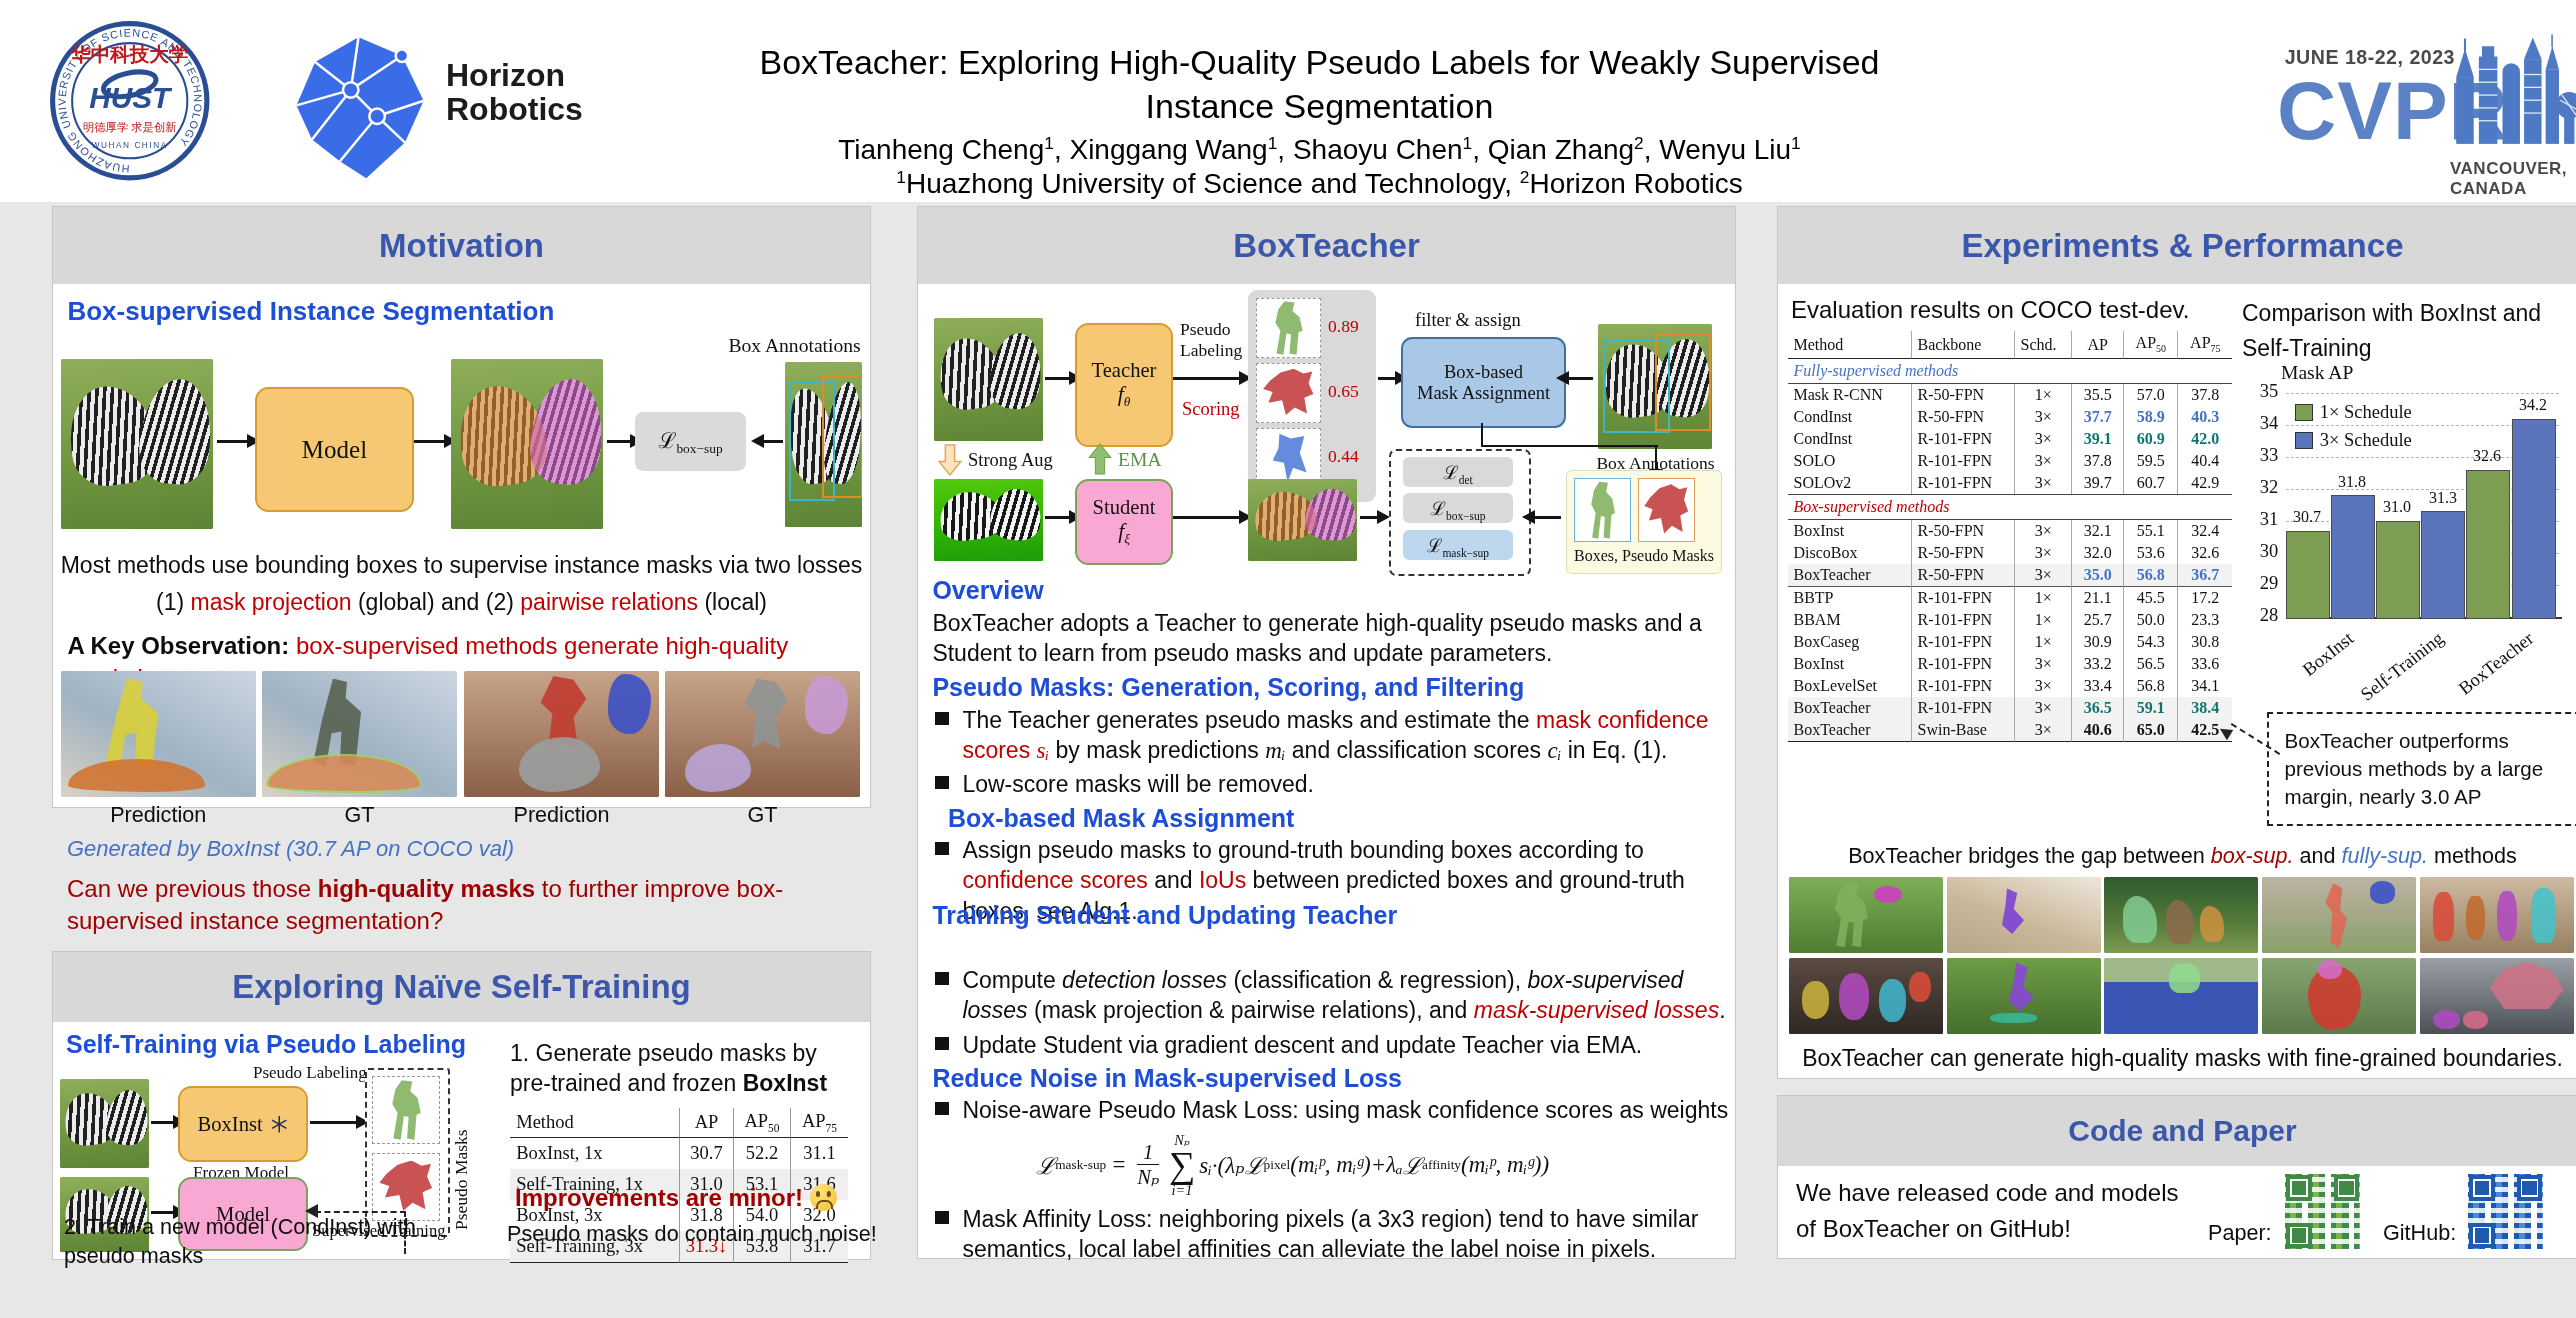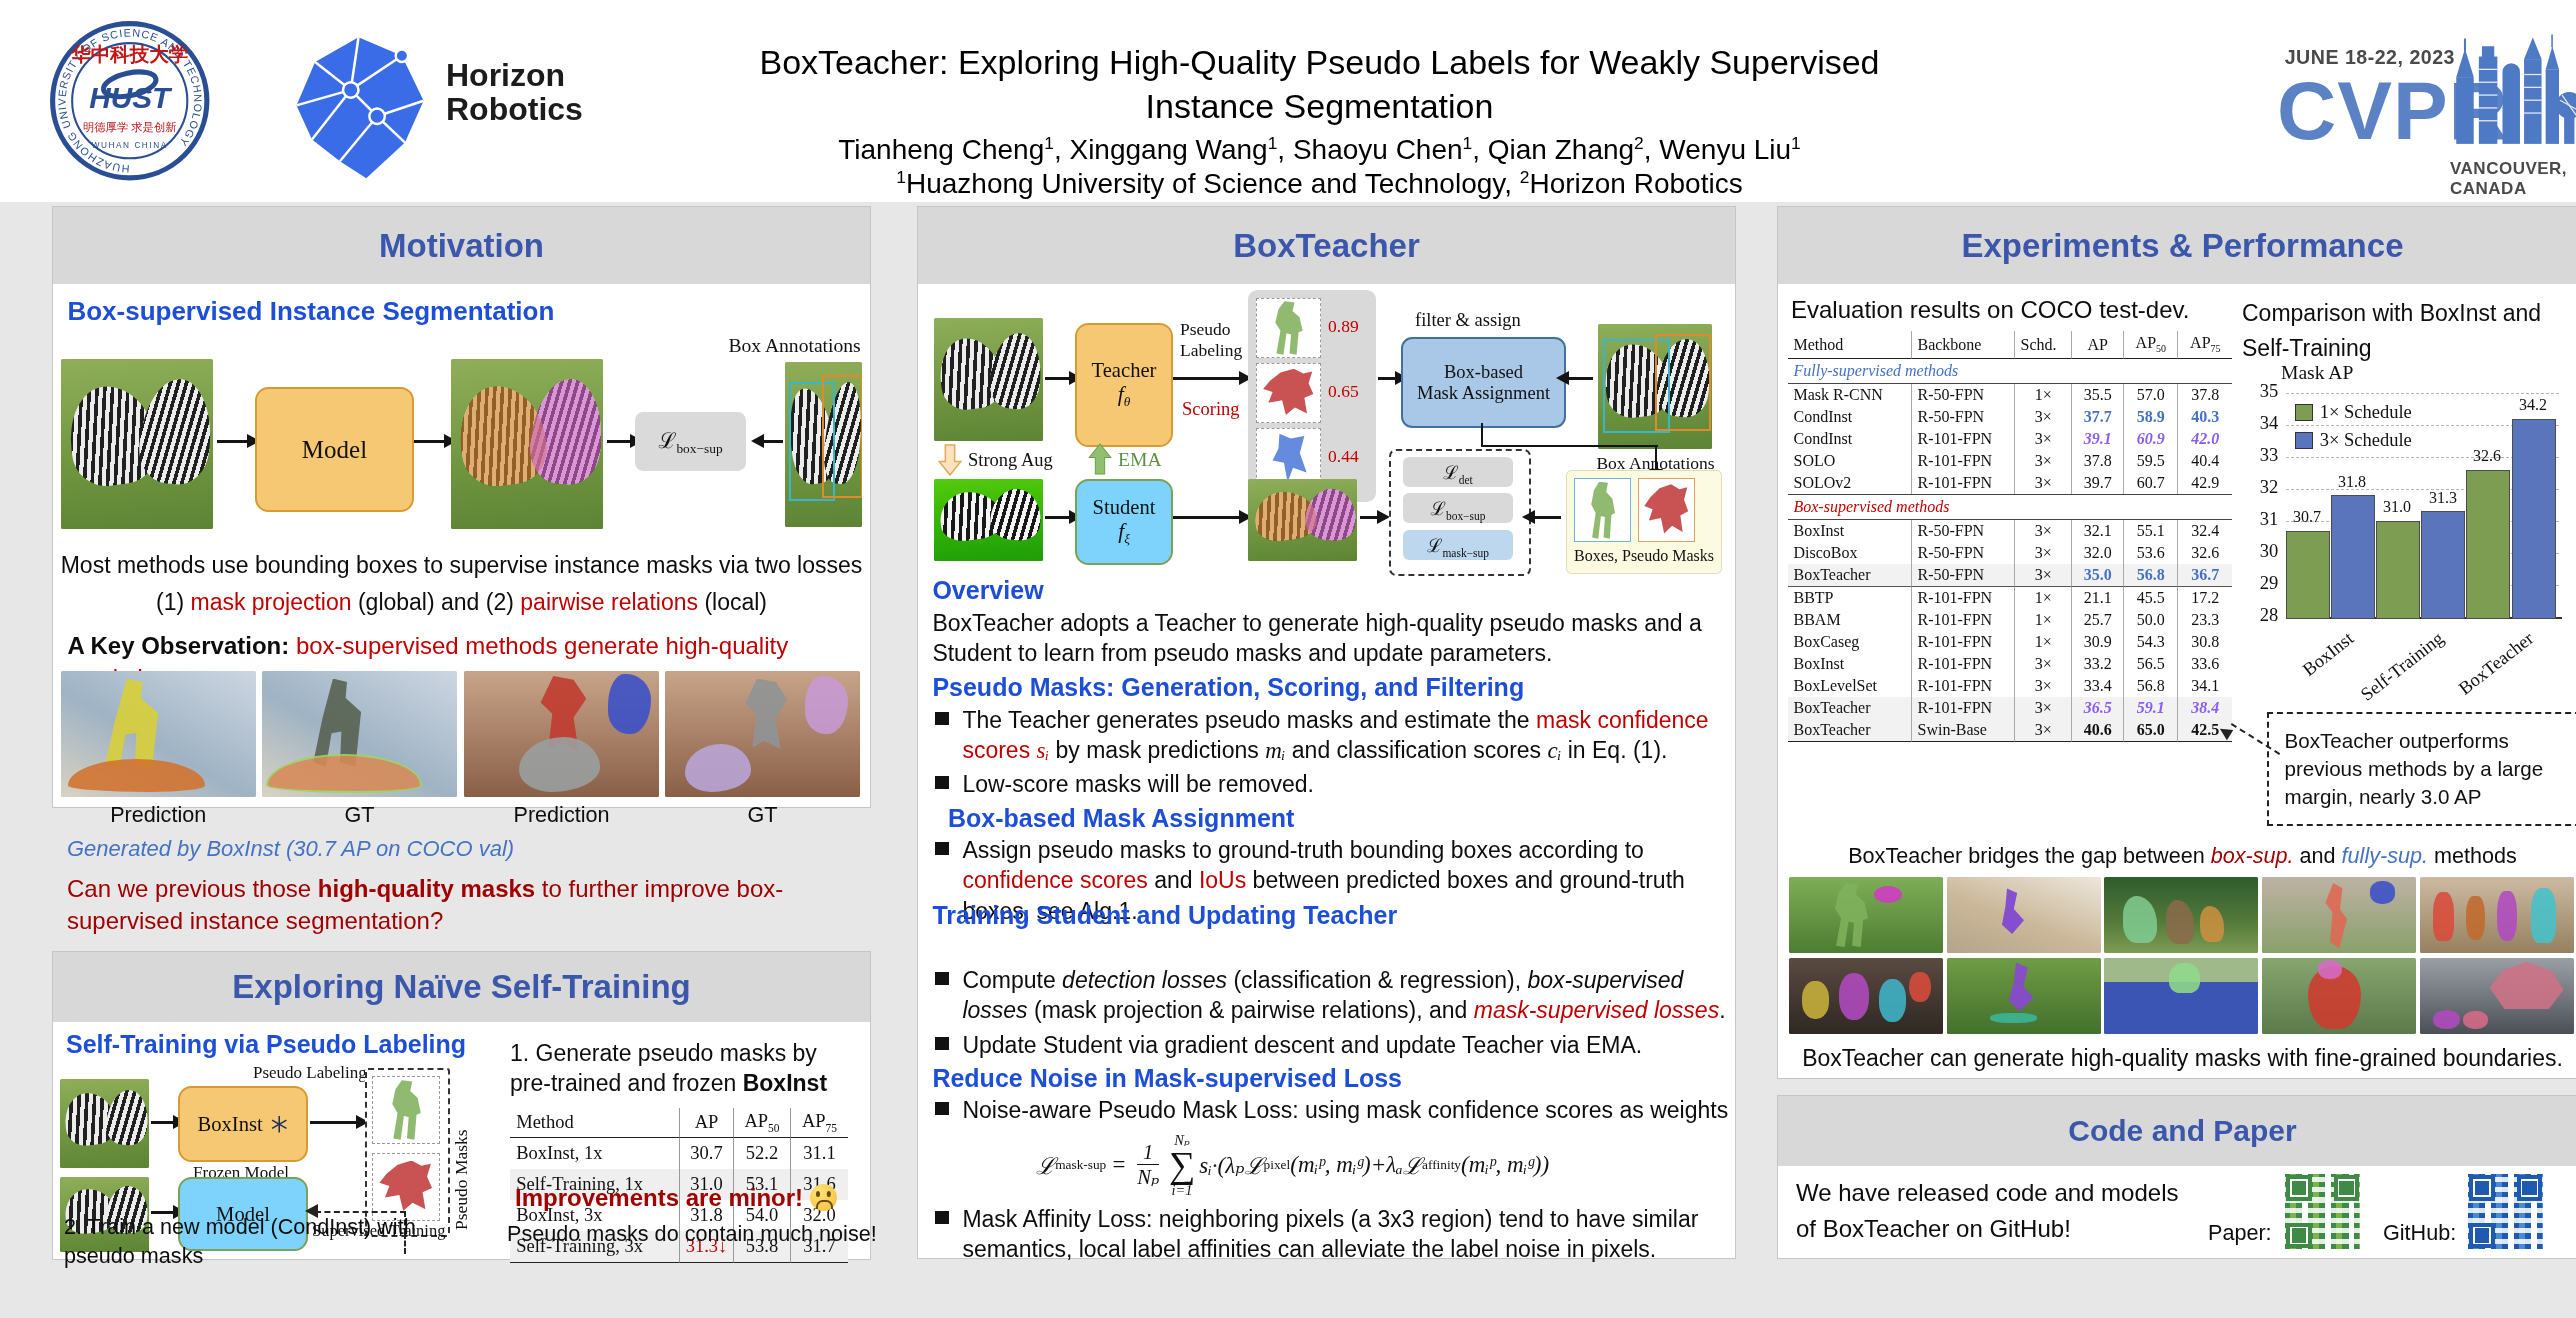--- a/index.html
+++ b/index.html
@@ -20,21 +20,21 @@
   .ar{position:absolute;height:3.1px;background:#141414;}
   .ar::after{content:"";position:absolute;right:-12.4px;top:-6.2px;border-left:13.4px solid #141414;border-top:7.7px solid transparent;border-bottom:7.7px solid transparent;}
   .ar.left::after{right:auto;left:-12.4px;border-left:none;border-right:13.4px solid #141414;}
   .dv{position:absolute;border-left:2.1px dashed #222;}
   .dh{position:absolute;border-top:2.1px dashed #222;}
   .sv{position:absolute;border-left:2.6px solid #141414;}
   .sh{position:absolute;border-top:2.6px solid #141414;}
   .head-down{position:absolute;border-top:13.4px solid #141414;border-left:7.7px solid transparent;border-right:7.7px solid transparent;}
   
   .obox{position:absolute;background:#f7c873;border:2.1px solid #d89a33;border-radius:13.4px;display:flex;flex-direction:column;align-items:center;justify-content:center;}
-  .gbox{position:absolute;background:#7dd3fc;border:2.1px solid #7ba257;border-radius:13.4px;display:flex;flex-direction:column;align-items:center;justify-content:center;}
+  .gbox{position:absolute;background:#f9a8d4;border:2.1px solid #7ba257;border-radius:13.4px;display:flex;flex-direction:column;align-items:center;justify-content:center;}
   .graybox{position:absolute;background:#dadada;border-radius:8.2px;display:flex;align-items:center;justify-content:center;}
   .bluebox{position:absolute;background:#a9c7e6;border:2.1px solid #41719c;border-radius:11.3px;display:flex;flex-direction:column;align-items:center;justify-content:center;}
   .lossbox{position:absolute;background:#d9d9d9;border-radius:6.2px;display:flex;align-items:center;justify-content:center;}
   .lossbox.lblue{background:#bdd7ee;}
   .ybox{position:absolute;background:#fcfbe2;border:1px solid #e0ddb4;border-radius:5.2px;}
   .dashc{position:absolute;border:2.1px dashed #333;border-radius:7.2px;background:#fff;}
   .dtile{position:absolute;background:#fff;border:1.5px dashed #9a9a9a;}
   .maskc{position:absolute;background:#d9d9d9;border-radius:9.3px;}
   
   .photo{position:absolute;overflow:hidden;border-radius:1.5px;background:linear-gradient(175deg,#8fae5a,#6f953f 60%,#5d8436);}
@@ -65,21 +65,21 @@
   #coco-table .th{border-bottom:1.5px solid #222;height:27px;padding:0 5.2px;}
   #coco-table .cell{height:22px;padding:0 5.2px;}
   #coco-table .num{justify-content:center;}
   #coco-table .grp{grid-column:1/-1;height:24px;padding:0 5.2px;border-bottom:0.8px solid #444;font-style:italic;}
   #coco-table .grp.g2{border-top:0.8px solid #444;}
   #coco-table .vr{border-right:0.5px solid #aaa;}
   #coco-table .hl{background:#f2f2f2;}
   #coco-table .sep{border-bottom:0.8px solid #555;}
   #coco-table .bot{border-bottom:1.5px solid #222;}
   #coco-table .cblue{color:#4472c4;font-weight:bold;}
-  #coco-table .cred{color:#8b5cf6;font-weight:bold;font-style:italic;}
+  #coco-table .cred{color:#0f766e;font-weight:bold;}
   #coco-table .cbold{font-weight:bold;}
   sub{font-size:62%;} sup{font-size:62%;}
   
   #chart{position:absolute;left:459px;top:155px;width:343px;height:340px;}
   #chart .grid{position:absolute;border-top:1px dashed #b5b5b5;}
   #chart .axis{position:absolute;background:#333;}
   #chart .ytick{position:absolute;width:36px;text-align:right;font-family:"Liberation Serif","DejaVu Serif",serif;font-size:18.5px;}
   #chart .bar{position:absolute;border:0.5px solid #4c4c4c;}
   #chart .vlab{position:absolute;font-family:"Liberation Serif","DejaVu Serif",serif;font-size:16px;width:62px;text-align:center;}
   #chart .cat{position:absolute;font-family:"Liberation Serif","DejaVu Serif",serif;font-size:18.5px;width:113px;text-align:right;transform:rotate(-38deg);transform-origin:100% 0;}

